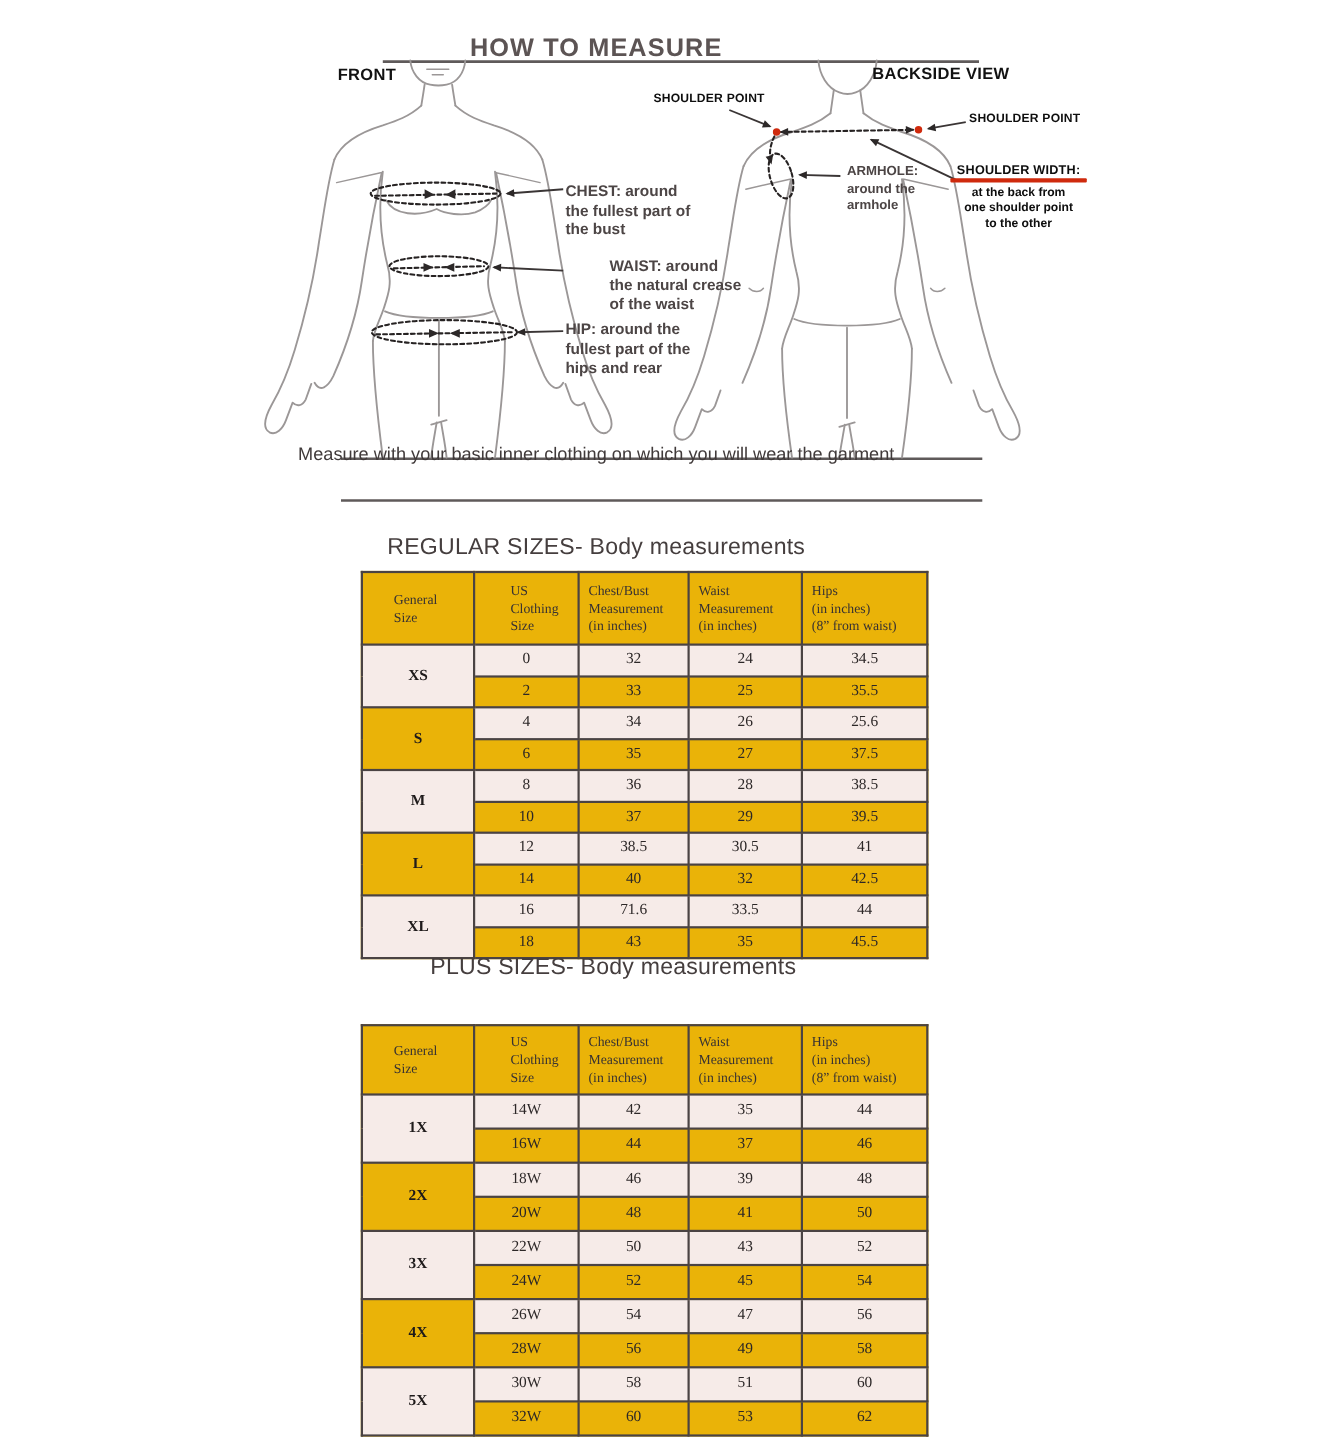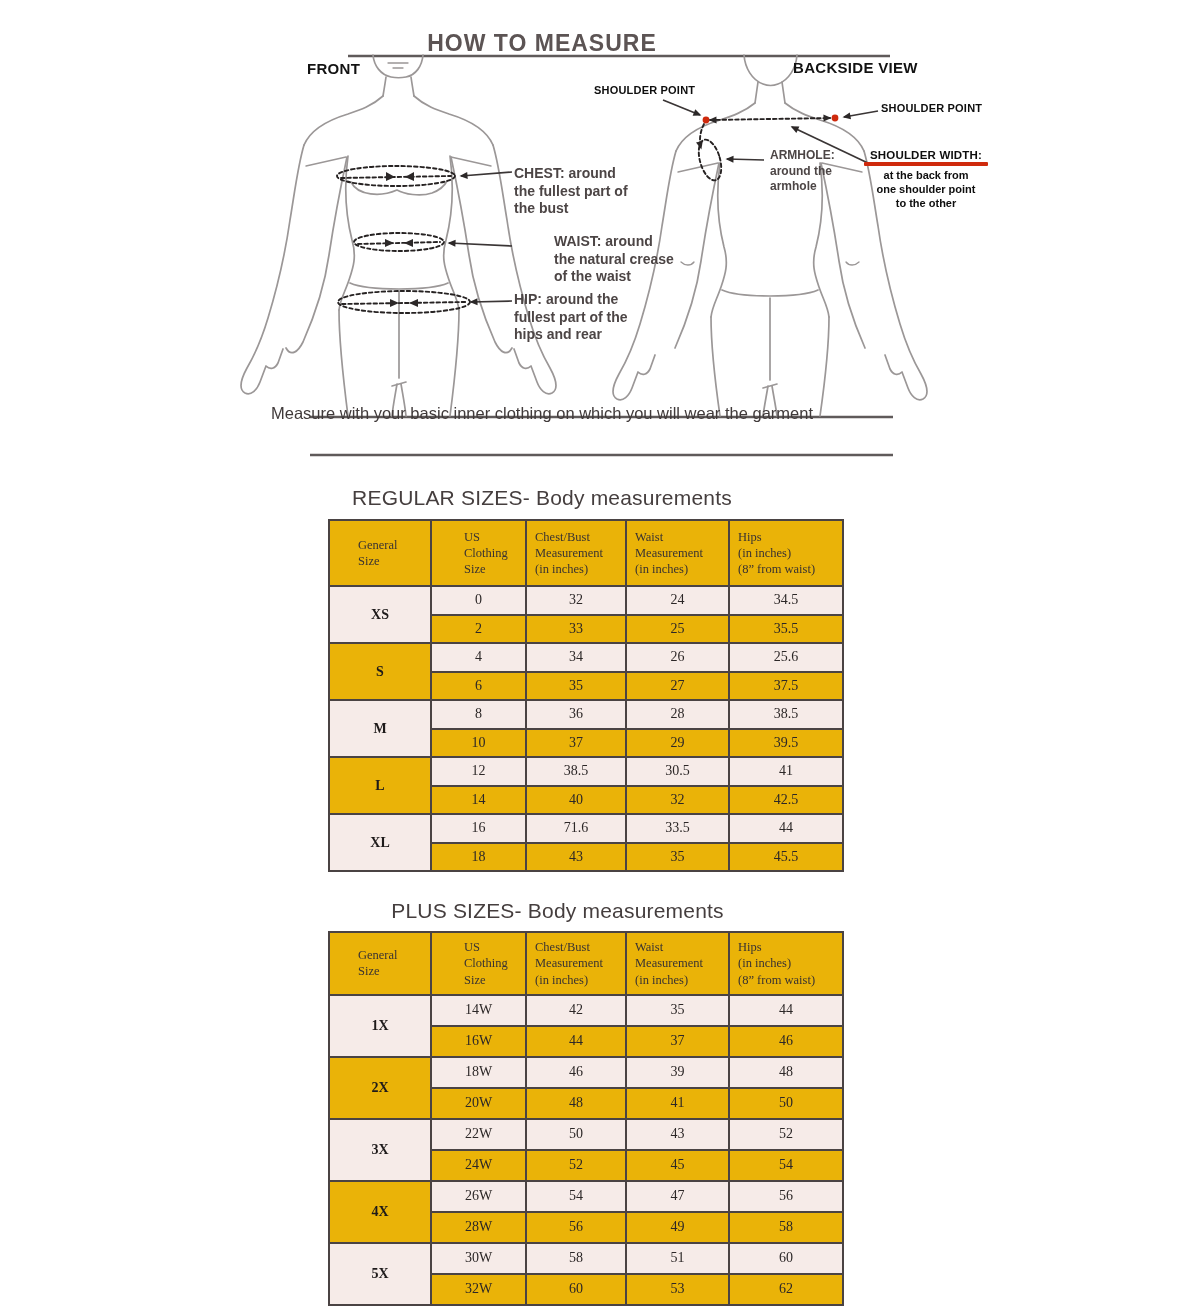--- a/index.html
+++ b/index.html
@@ -26,21 +26,21 @@
   .hip-note{left:514px; top:291px;}
   .armhole-note{left:770px; top:148px; font-size:12px; line-height:1.3;}
   .sw-block{left:862px; top:149px; width:128px; text-align:center;}
   .sw-title{font-size:11.5px; font-weight:bold; color:#0e0e0e; letter-spacing:.2px;}
   .sw-underline{height:4px; background:var(--accent-red); margin:1px 2px 3px 2px; border-radius:1px;}
   .sw-desc{white-space:pre-line; font-size:11px; font-weight:bold; color:#0e0e0e; line-height:1.25;}
   .measure-note{left:0; right:0; top:404px; text-align:center; font-size:16.5px; color:var(--text-dark);}
   
   .section-title{left:0; right:0; text-align:center; font-size:21px; color:#453e3e; letter-spacing:.2px;}
   .regular-title{top:486px;}
-  .plus-title{top:899px;padding-left:31px;}
+  .plus-title{top:867px;padding-left:31px;}
   
   table.sizes{position:absolute; left:328px; width:514px; border-collapse:collapse; table-layout:fixed;
     background:#eab308;font-family:Liberation Serif, serif;}
   #regular-table{top:519px;}
   #plus-table{top:931px;}
   table.sizes th, table.sizes td{border:2px solid var(--table-border);}
   table.sizes th{white-space:pre-line; text-align:left; vertical-align:middle; font-weight:normal;
     font-size:12.5px; color:#383232; line-height:1.3; padding:6px 4px 6px 8px;}
   table.sizes th:first-child{padding-left:28px;}
   table.sizes th:nth-child(2){padding-left:32px;}

